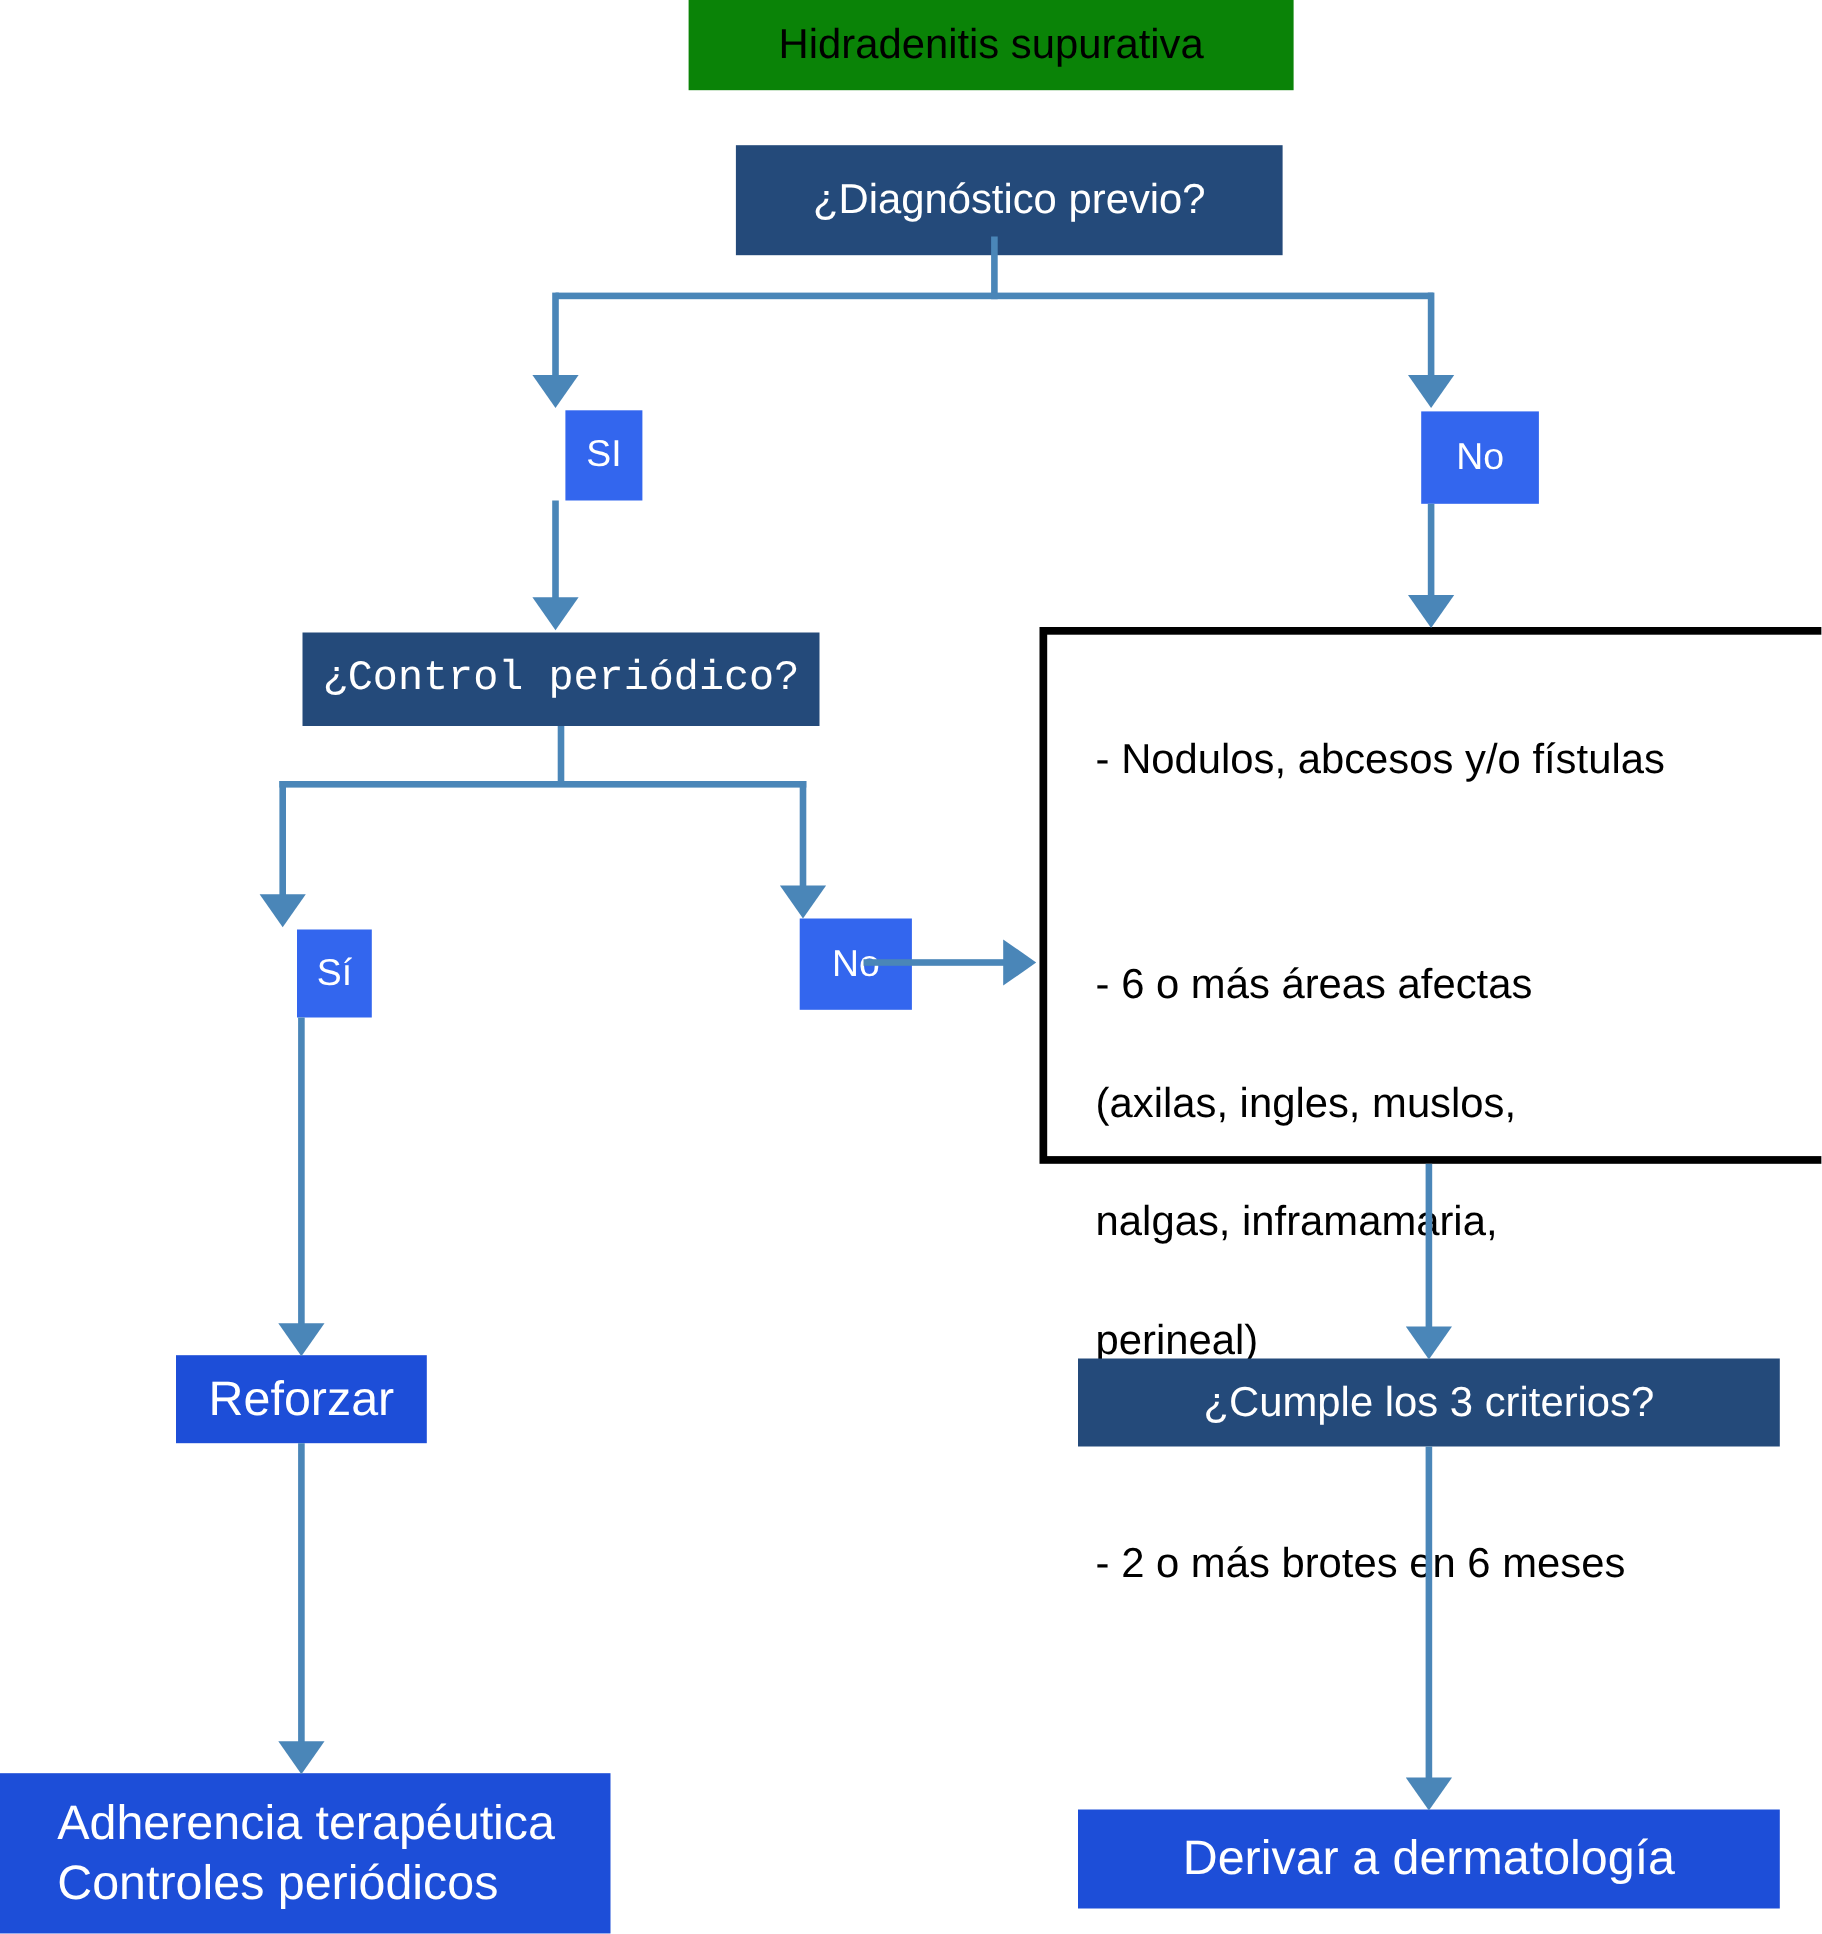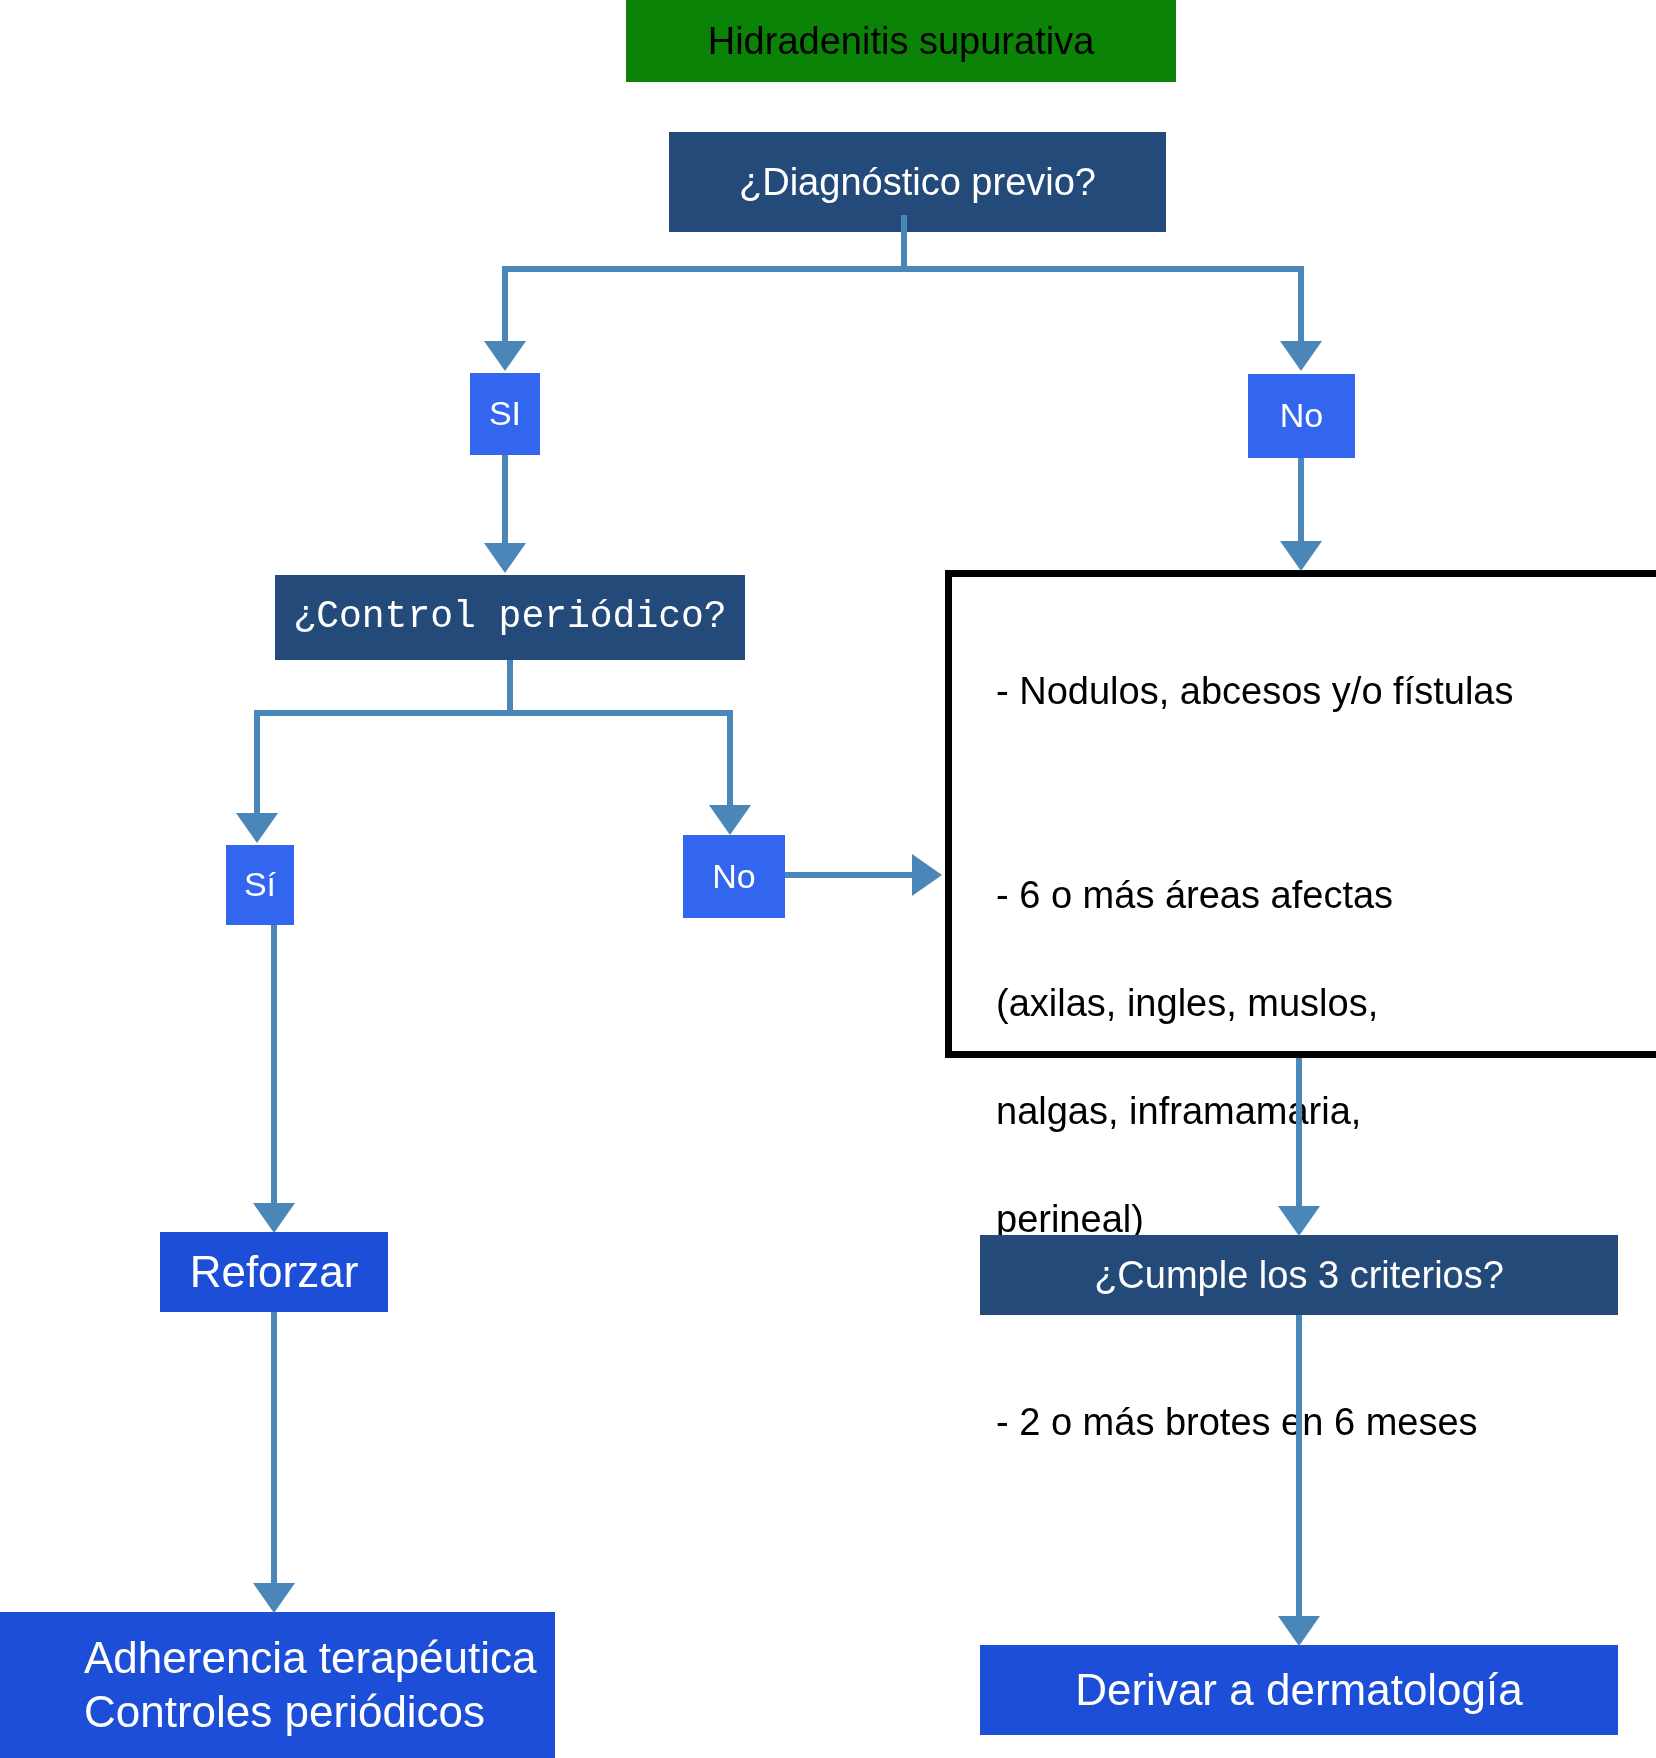--- a/index.html
+++ b/index.html
@@ -34,20 +34,21 @@
   }
   .node-navy {
     background: #244a7a;
     color: #ffffff;
     font-size: 38px;
   }
   .node-blue {
     background: #3366ee;
     color: #ffffff;
     font-size: 34px;
+    margin-left: 44px;
   }
   .node-red {
     background: #1d4ed8;
     color: #ffffff;
     font-size: 44px;
   }
   .node-criteria {
     background: #ffffff;
     color: #000000;
     border: 7px solid #000000;
@@ -114,21 +115,21 @@
       <span class="crit-line">perineal)</span>
       <span class="crit-gap"></span>
       <span class="crit-line">- 2 o más brotes en 6 meses</span>
     </div>
   </div>
 
   <div class="node node-red" style="left:160px; top:1232px; width:228px; height:80px;">Reforzar</div>
 
   <div class="node node-navy" style="left:980px; top:1235px; width:638px; height:80px;">¿Cumple los 3 criterios?</div>
 
-  <div class="node node-red" style="left:0px; top:1612px; width:555px; height:146px; justify-content:flex-start; padding-left:84px; text-align:left;">Adherencia terapéutica
+  <div class="node node-red" style="left:0px; top:1612px; width:555px; height:146px; justify-content:flex-start; padding-left:52px; text-align:left;">Adherencia terapéutica
 Controles periódicos</div>
 
   <div class="node node-red" style="left:980px; top:1645px; width:638px; height:90px;">Derivar a dermatología</div>
 
   <div class="vline" style="left:901px; top:215px; height:57px;"></div>
   <div class="hline" style="left:505px; top:266px; width:798px;"></div>
 
   <div class="vline" style="left:502px; top:266px; height:77px;"></div>
   <div class="arrow-down" style="left:484px; top:341px;"></div>
 

